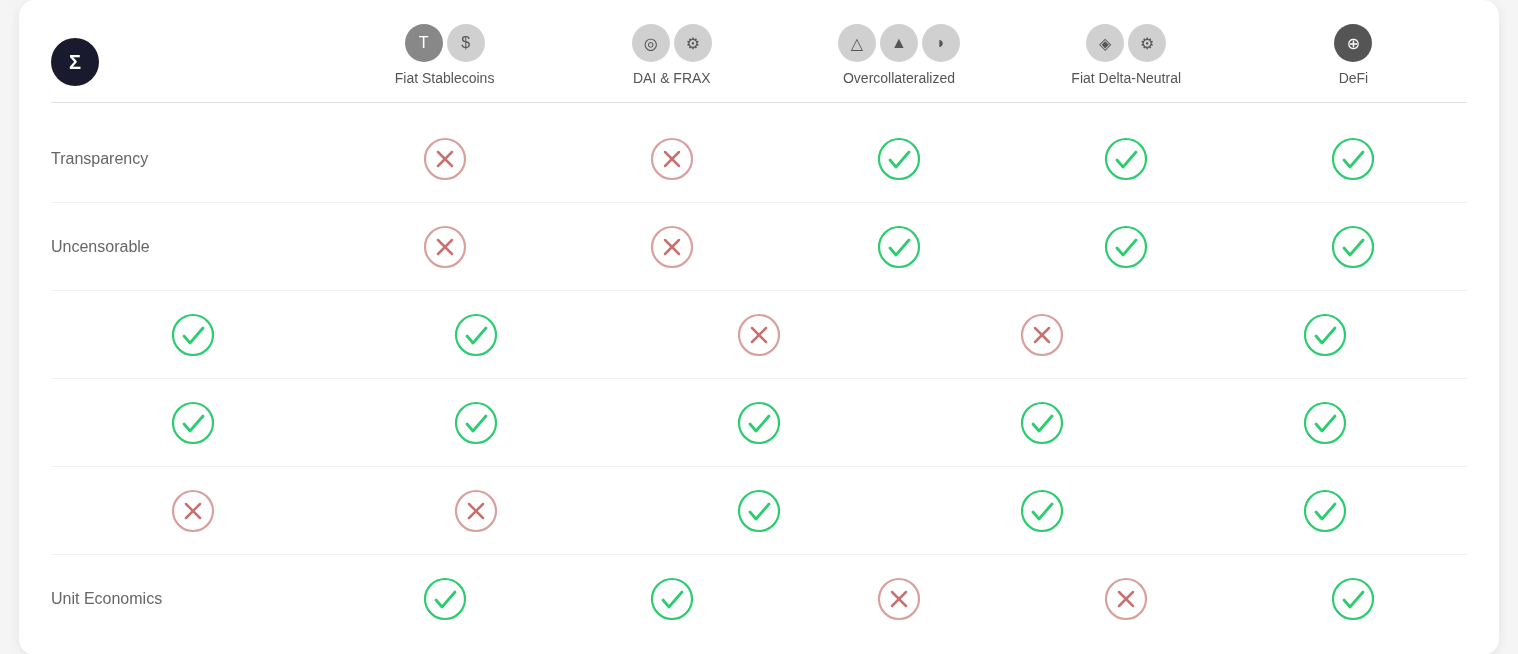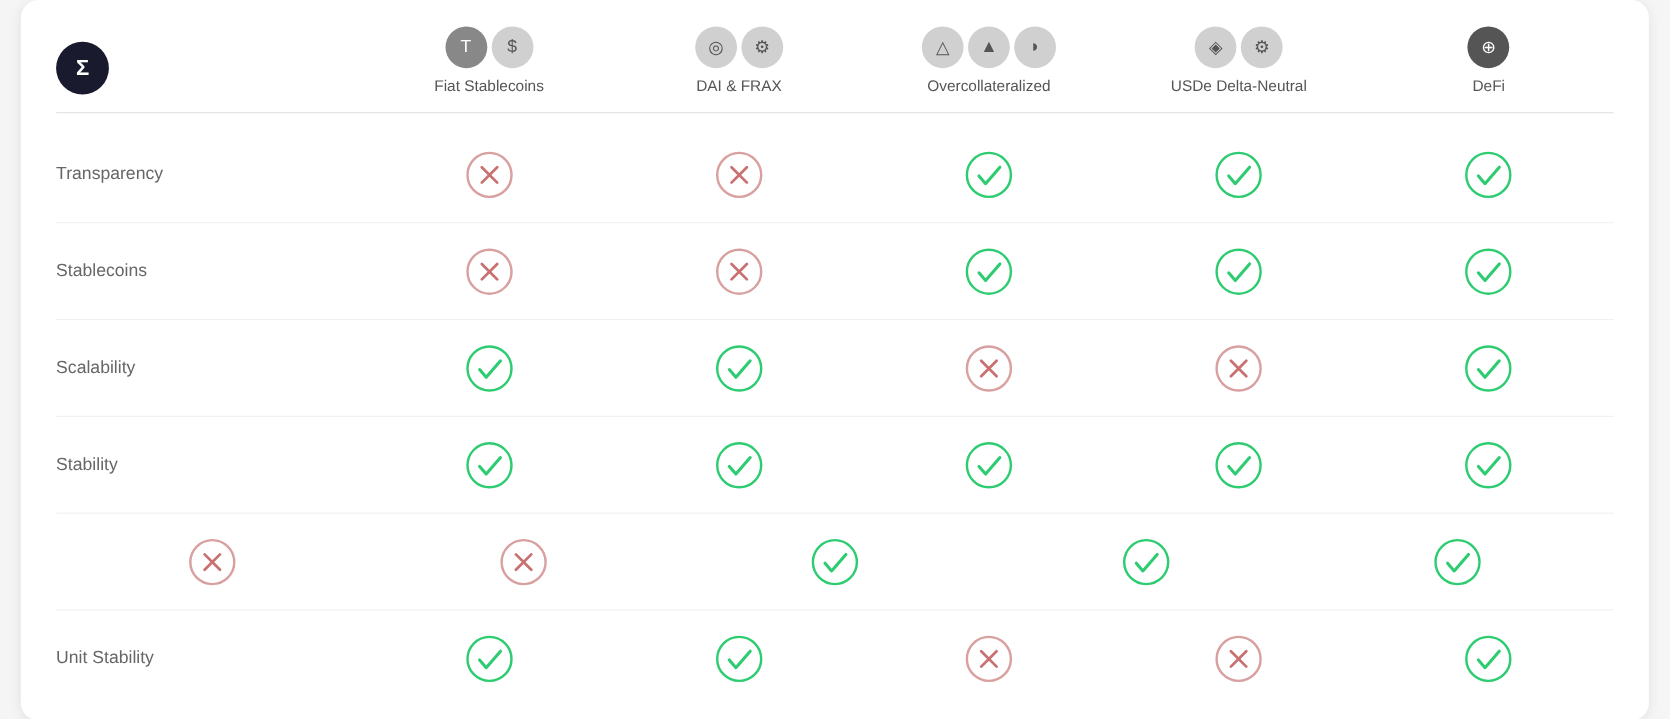--- a/index.html
+++ b/index.html
@@ -151,21 +151,21 @@
             <div class="col-icon ">▲</div>
             <div class="col-icon ">◗</div>
           </div>
           <div class="col-label">Overcollateralized</div>
         </div>
         <div class="col-header">
           <div class="col-icons">
             <div class="col-icon ">◈</div>
             <div class="col-icon ">⚙</div>
           </div>
-          <div class="col-label">USDe Delta-Neutral</div>
+          <div class="col-label">Fiat Delta-Neutral</div>
         </div>
         <div class="col-header">
           <div class="col-icons">
             <div class="col-icon darker">⊕</div>
           </div>
           <div class="col-label">DeFi</div>
         </div>
       </div>
   </div>
   <div class="divider"></div>
@@ -202,166 +202,164 @@
           </div>
           <div class="cell">
             <div class="check-icon"><svg viewBox="0 0 44 44" fill="none" xmlns="http://www.w3.org/2000/svg">
     <circle cx="22" cy="22" r="20" stroke="#2ecc71" stroke-width="2.2" fill="none"></circle>
     <polyline points="13,23 19,30 32,15" stroke="#2ecc71" stroke-width="2.8" stroke-linecap="round" stroke-linejoin="round" fill="none"></polyline>
   </svg></div>
           </div>
         </div>
       </div>
       <div class="table-row">
-        <div class="row-label">Stablecoins</div>
-        <div class="row-cells">
-          <div class="cell">
-            <div class="check-icon"><svg viewBox="0 0 44 44" fill="none" xmlns="http://www.w3.org/2000/svg">
-    <circle cx="22" cy="22" r="20" stroke="#d9a0a0" stroke-width="2.2" fill="none"></circle>
-    <line x1="15" y1="15" x2="29" y2="29" stroke="#c97070" stroke-width="2.5" stroke-linecap="round"></line>
-    <line x1="29" y1="15" x2="15" y2="29" stroke="#c97070" stroke-width="2.5" stroke-linecap="round"></line>
-  </svg></div>
-          </div>
-          <div class="cell">
-            <div class="check-icon"><svg viewBox="0 0 44 44" fill="none" xmlns="http://www.w3.org/2000/svg">
-    <circle cx="22" cy="22" r="20" stroke="#d9a0a0" stroke-width="2.2" fill="none"></circle>
-    <line x1="15" y1="15" x2="29" y2="29" stroke="#c97070" stroke-width="2.5" stroke-linecap="round"></line>
-    <line x1="29" y1="15" x2="15" y2="29" stroke="#c97070" stroke-width="2.5" stroke-linecap="round"></line>
-  </svg></div>
-          </div>
-          <div class="cell">
-            <div class="check-icon"><svg viewBox="0 0 44 44" fill="none" xmlns="http://www.w3.org/2000/svg">
-    <circle cx="22" cy="22" r="20" stroke="#2ecc71" stroke-width="2.2" fill="none"></circle>
-    <polyline points="13,23 19,30 32,15" stroke="#2ecc71" stroke-width="2.8" stroke-linecap="round" stroke-linejoin="round" fill="none"></polyline>
-  </svg></div>
-          </div>
-          <div class="cell">
-            <div class="check-icon"><svg viewBox="0 0 44 44" fill="none" xmlns="http://www.w3.org/2000/svg">
-    <circle cx="22" cy="22" r="20" stroke="#2ecc71" stroke-width="2.2" fill="none"></circle>
-    <polyline points="13,23 19,30 32,15" stroke="#2ecc71" stroke-width="2.8" stroke-linecap="round" stroke-linejoin="round" fill="none"></polyline>
-  </svg></div>
-          </div>
-          <div class="cell">
-            <div class="check-icon"><svg viewBox="0 0 44 44" fill="none" xmlns="http://www.w3.org/2000/svg">
-    <circle cx="22" cy="22" r="20" stroke="#2ecc71" stroke-width="2.2" fill="none"></circle>
-    <polyline points="13,23 19,30 32,15" stroke="#2ecc71" stroke-width="2.8" stroke-linecap="round" stroke-linejoin="round" fill="none"></polyline>
-  </svg></div>
-          </div>
-        </div>
-      </div>
-      <div class="table-row">
-        <div class="row-label">Scalability</div>
-        <div class="row-cells">
-          <div class="cell">
-            <div class="check-icon"><svg viewBox="0 0 44 44" fill="none" xmlns="http://www.w3.org/2000/svg">
-    <circle cx="22" cy="22" r="20" stroke="#2ecc71" stroke-width="2.2" fill="none"></circle>
-    <polyline points="13,23 19,30 32,15" stroke="#2ecc71" stroke-width="2.8" stroke-linecap="round" stroke-linejoin="round" fill="none"></polyline>
-  </svg></div>
-          </div>
-          <div class="cell">
-            <div class="check-icon"><svg viewBox="0 0 44 44" fill="none" xmlns="http://www.w3.org/2000/svg">
-    <circle cx="22" cy="22" r="20" stroke="#2ecc71" stroke-width="2.2" fill="none"></circle>
-    <polyline points="13,23 19,30 32,15" stroke="#2ecc71" stroke-width="2.8" stroke-linecap="round" stroke-linejoin="round" fill="none"></polyline>
-  </svg></div>
-          </div>
-          <div class="cell">
-            <div class="check-icon"><svg viewBox="0 0 44 44" fill="none" xmlns="http://www.w3.org/2000/svg">
-    <circle cx="22" cy="22" r="20" stroke="#d9a0a0" stroke-width="2.2" fill="none"></circle>
-    <line x1="15" y1="15" x2="29" y2="29" stroke="#c97070" stroke-width="2.5" stroke-linecap="round"></line>
-    <line x1="29" y1="15" x2="15" y2="29" stroke="#c97070" stroke-width="2.5" stroke-linecap="round"></line>
-  </svg></div>
-          </div>
-          <div class="cell">
-            <div class="check-icon"><svg viewBox="0 0 44 44" fill="none" xmlns="http://www.w3.org/2000/svg">
-    <circle cx="22" cy="22" r="20" stroke="#d9a0a0" stroke-width="2.2" fill="none"></circle>
-    <line x1="15" y1="15" x2="29" y2="29" stroke="#c97070" stroke-width="2.5" stroke-linecap="round"></line>
-    <line x1="29" y1="15" x2="15" y2="29" stroke="#c97070" stroke-width="2.5" stroke-linecap="round"></line>
-  </svg></div>
-          </div>
-          <div class="cell">
-            <div class="check-icon"><svg viewBox="0 0 44 44" fill="none" xmlns="http://www.w3.org/2000/svg">
-    <circle cx="22" cy="22" r="20" stroke="#2ecc71" stroke-width="2.2" fill="none"></circle>
-    <polyline points="13,23 19,30 32,15" stroke="#2ecc71" stroke-width="2.8" stroke-linecap="round" stroke-linejoin="round" fill="none"></polyline>
-  </svg></div>
-          </div>
-        </div>
-      </div>
-      <div class="table-row">
-        <div class="row-label">Stability</div>
-        <div class="row-cells">
-          <div class="cell">
-            <div class="check-icon"><svg viewBox="0 0 44 44" fill="none" xmlns="http://www.w3.org/2000/svg">
-    <circle cx="22" cy="22" r="20" stroke="#2ecc71" stroke-width="2.2" fill="none"></circle>
-    <polyline points="13,23 19,30 32,15" stroke="#2ecc71" stroke-width="2.8" stroke-linecap="round" stroke-linejoin="round" fill="none"></polyline>
-  </svg></div>
-          </div>
-          <div class="cell">
-            <div class="check-icon"><svg viewBox="0 0 44 44" fill="none" xmlns="http://www.w3.org/2000/svg">
-    <circle cx="22" cy="22" r="20" stroke="#2ecc71" stroke-width="2.2" fill="none"></circle>
-    <polyline points="13,23 19,30 32,15" stroke="#2ecc71" stroke-width="2.8" stroke-linecap="round" stroke-linejoin="round" fill="none"></polyline>
-  </svg></div>
-          </div>
-          <div class="cell">
-            <div class="check-icon"><svg viewBox="0 0 44 44" fill="none" xmlns="http://www.w3.org/2000/svg">
-    <circle cx="22" cy="22" r="20" stroke="#2ecc71" stroke-width="2.2" fill="none"></circle>
-    <polyline points="13,23 19,30 32,15" stroke="#2ecc71" stroke-width="2.8" stroke-linecap="round" stroke-linejoin="round" fill="none"></polyline>
-  </svg></div>
-          </div>
-          <div class="cell">
-            <div class="check-icon"><svg viewBox="0 0 44 44" fill="none" xmlns="http://www.w3.org/2000/svg">
-    <circle cx="22" cy="22" r="20" stroke="#2ecc71" stroke-width="2.2" fill="none"></circle>
-    <polyline points="13,23 19,30 32,15" stroke="#2ecc71" stroke-width="2.8" stroke-linecap="round" stroke-linejoin="round" fill="none"></polyline>
-  </svg></div>
-          </div>
-          <div class="cell">
-            <div class="check-icon"><svg viewBox="0 0 44 44" fill="none" xmlns="http://www.w3.org/2000/svg">
-    <circle cx="22" cy="22" r="20" stroke="#2ecc71" stroke-width="2.2" fill="none"></circle>
-    <polyline points="13,23 19,30 32,15" stroke="#2ecc71" stroke-width="2.8" stroke-linecap="round" stroke-linejoin="round" fill="none"></polyline>
-  </svg></div>
-          </div>
-        </div>
-      </div>
-      <div class="table-row">
-        <div class="row-cells">
-          <div class="cell">
-            <div class="check-icon"><svg viewBox="0 0 44 44" fill="none" xmlns="http://www.w3.org/2000/svg">
-    <circle cx="22" cy="22" r="20" stroke="#d9a0a0" stroke-width="2.2" fill="none"></circle>
-    <line x1="15" y1="15" x2="29" y2="29" stroke="#c97070" stroke-width="2.5" stroke-linecap="round"></line>
-    <line x1="29" y1="15" x2="15" y2="29" stroke="#c97070" stroke-width="2.5" stroke-linecap="round"></line>
-  </svg></div>
-          </div>
-          <div class="cell">
-            <div class="check-icon"><svg viewBox="0 0 44 44" fill="none" xmlns="http://www.w3.org/2000/svg">
-    <circle cx="22" cy="22" r="20" stroke="#d9a0a0" stroke-width="2.2" fill="none"></circle>
-    <line x1="15" y1="15" x2="29" y2="29" stroke="#c97070" stroke-width="2.5" stroke-linecap="round"></line>
-    <line x1="29" y1="15" x2="15" y2="29" stroke="#c97070" stroke-width="2.5" stroke-linecap="round"></line>
-  </svg></div>
-          </div>
-          <div class="cell">
-            <div class="check-icon"><svg viewBox="0 0 44 44" fill="none" xmlns="http://www.w3.org/2000/svg">
-    <circle cx="22" cy="22" r="20" stroke="#2ecc71" stroke-width="2.2" fill="none"></circle>
-    <polyline points="13,23 19,30 32,15" stroke="#2ecc71" stroke-width="2.8" stroke-linecap="round" stroke-linejoin="round" fill="none"></polyline>
-  </svg></div>
-          </div>
-          <div class="cell">
-            <div class="check-icon"><svg viewBox="0 0 44 44" fill="none" xmlns="http://www.w3.org/2000/svg">
-    <circle cx="22" cy="22" r="20" stroke="#2ecc71" stroke-width="2.2" fill="none"></circle>
-    <polyline points="13,23 19,30 32,15" stroke="#2ecc71" stroke-width="2.8" stroke-linecap="round" stroke-linejoin="round" fill="none"></polyline>
-  </svg></div>
-          </div>
-          <div class="cell">
-            <div class="check-icon"><svg viewBox="0 0 44 44" fill="none" xmlns="http://www.w3.org/2000/svg">
-    <circle cx="22" cy="22" r="20" stroke="#2ecc71" stroke-width="2.2" fill="none"></circle>
-    <polyline points="13,23 19,30 32,15" stroke="#2ecc71" stroke-width="2.8" stroke-linecap="round" stroke-linejoin="round" fill="none"></polyline>
-  </svg></div>
-          </div>
-        </div>
-      </div>
-      <div class="table-row">
-        <div class="row-label">Unit Stability</div>
+        <div class="row-label">Uncensorable</div>
+        <div class="row-cells">
+          <div class="cell">
+            <div class="check-icon"><svg viewBox="0 0 44 44" fill="none" xmlns="http://www.w3.org/2000/svg">
+    <circle cx="22" cy="22" r="20" stroke="#d9a0a0" stroke-width="2.2" fill="none"></circle>
+    <line x1="15" y1="15" x2="29" y2="29" stroke="#c97070" stroke-width="2.5" stroke-linecap="round"></line>
+    <line x1="29" y1="15" x2="15" y2="29" stroke="#c97070" stroke-width="2.5" stroke-linecap="round"></line>
+  </svg></div>
+          </div>
+          <div class="cell">
+            <div class="check-icon"><svg viewBox="0 0 44 44" fill="none" xmlns="http://www.w3.org/2000/svg">
+    <circle cx="22" cy="22" r="20" stroke="#d9a0a0" stroke-width="2.2" fill="none"></circle>
+    <line x1="15" y1="15" x2="29" y2="29" stroke="#c97070" stroke-width="2.5" stroke-linecap="round"></line>
+    <line x1="29" y1="15" x2="15" y2="29" stroke="#c97070" stroke-width="2.5" stroke-linecap="round"></line>
+  </svg></div>
+          </div>
+          <div class="cell">
+            <div class="check-icon"><svg viewBox="0 0 44 44" fill="none" xmlns="http://www.w3.org/2000/svg">
+    <circle cx="22" cy="22" r="20" stroke="#2ecc71" stroke-width="2.2" fill="none"></circle>
+    <polyline points="13,23 19,30 32,15" stroke="#2ecc71" stroke-width="2.8" stroke-linecap="round" stroke-linejoin="round" fill="none"></polyline>
+  </svg></div>
+          </div>
+          <div class="cell">
+            <div class="check-icon"><svg viewBox="0 0 44 44" fill="none" xmlns="http://www.w3.org/2000/svg">
+    <circle cx="22" cy="22" r="20" stroke="#2ecc71" stroke-width="2.2" fill="none"></circle>
+    <polyline points="13,23 19,30 32,15" stroke="#2ecc71" stroke-width="2.8" stroke-linecap="round" stroke-linejoin="round" fill="none"></polyline>
+  </svg></div>
+          </div>
+          <div class="cell">
+            <div class="check-icon"><svg viewBox="0 0 44 44" fill="none" xmlns="http://www.w3.org/2000/svg">
+    <circle cx="22" cy="22" r="20" stroke="#2ecc71" stroke-width="2.2" fill="none"></circle>
+    <polyline points="13,23 19,30 32,15" stroke="#2ecc71" stroke-width="2.8" stroke-linecap="round" stroke-linejoin="round" fill="none"></polyline>
+  </svg></div>
+          </div>
+        </div>
+      </div>
+      <div class="table-row">
+        <div class="row-cells">
+          <div class="cell">
+            <div class="check-icon"><svg viewBox="0 0 44 44" fill="none" xmlns="http://www.w3.org/2000/svg">
+    <circle cx="22" cy="22" r="20" stroke="#2ecc71" stroke-width="2.2" fill="none"></circle>
+    <polyline points="13,23 19,30 32,15" stroke="#2ecc71" stroke-width="2.8" stroke-linecap="round" stroke-linejoin="round" fill="none"></polyline>
+  </svg></div>
+          </div>
+          <div class="cell">
+            <div class="check-icon"><svg viewBox="0 0 44 44" fill="none" xmlns="http://www.w3.org/2000/svg">
+    <circle cx="22" cy="22" r="20" stroke="#2ecc71" stroke-width="2.2" fill="none"></circle>
+    <polyline points="13,23 19,30 32,15" stroke="#2ecc71" stroke-width="2.8" stroke-linecap="round" stroke-linejoin="round" fill="none"></polyline>
+  </svg></div>
+          </div>
+          <div class="cell">
+            <div class="check-icon"><svg viewBox="0 0 44 44" fill="none" xmlns="http://www.w3.org/2000/svg">
+    <circle cx="22" cy="22" r="20" stroke="#d9a0a0" stroke-width="2.2" fill="none"></circle>
+    <line x1="15" y1="15" x2="29" y2="29" stroke="#c97070" stroke-width="2.5" stroke-linecap="round"></line>
+    <line x1="29" y1="15" x2="15" y2="29" stroke="#c97070" stroke-width="2.5" stroke-linecap="round"></line>
+  </svg></div>
+          </div>
+          <div class="cell">
+            <div class="check-icon"><svg viewBox="0 0 44 44" fill="none" xmlns="http://www.w3.org/2000/svg">
+    <circle cx="22" cy="22" r="20" stroke="#d9a0a0" stroke-width="2.2" fill="none"></circle>
+    <line x1="15" y1="15" x2="29" y2="29" stroke="#c97070" stroke-width="2.5" stroke-linecap="round"></line>
+    <line x1="29" y1="15" x2="15" y2="29" stroke="#c97070" stroke-width="2.5" stroke-linecap="round"></line>
+  </svg></div>
+          </div>
+          <div class="cell">
+            <div class="check-icon"><svg viewBox="0 0 44 44" fill="none" xmlns="http://www.w3.org/2000/svg">
+    <circle cx="22" cy="22" r="20" stroke="#2ecc71" stroke-width="2.2" fill="none"></circle>
+    <polyline points="13,23 19,30 32,15" stroke="#2ecc71" stroke-width="2.8" stroke-linecap="round" stroke-linejoin="round" fill="none"></polyline>
+  </svg></div>
+          </div>
+        </div>
+      </div>
+      <div class="table-row">
+        <div class="row-cells">
+          <div class="cell">
+            <div class="check-icon"><svg viewBox="0 0 44 44" fill="none" xmlns="http://www.w3.org/2000/svg">
+    <circle cx="22" cy="22" r="20" stroke="#2ecc71" stroke-width="2.2" fill="none"></circle>
+    <polyline points="13,23 19,30 32,15" stroke="#2ecc71" stroke-width="2.8" stroke-linecap="round" stroke-linejoin="round" fill="none"></polyline>
+  </svg></div>
+          </div>
+          <div class="cell">
+            <div class="check-icon"><svg viewBox="0 0 44 44" fill="none" xmlns="http://www.w3.org/2000/svg">
+    <circle cx="22" cy="22" r="20" stroke="#2ecc71" stroke-width="2.2" fill="none"></circle>
+    <polyline points="13,23 19,30 32,15" stroke="#2ecc71" stroke-width="2.8" stroke-linecap="round" stroke-linejoin="round" fill="none"></polyline>
+  </svg></div>
+          </div>
+          <div class="cell">
+            <div class="check-icon"><svg viewBox="0 0 44 44" fill="none" xmlns="http://www.w3.org/2000/svg">
+    <circle cx="22" cy="22" r="20" stroke="#2ecc71" stroke-width="2.2" fill="none"></circle>
+    <polyline points="13,23 19,30 32,15" stroke="#2ecc71" stroke-width="2.8" stroke-linecap="round" stroke-linejoin="round" fill="none"></polyline>
+  </svg></div>
+          </div>
+          <div class="cell">
+            <div class="check-icon"><svg viewBox="0 0 44 44" fill="none" xmlns="http://www.w3.org/2000/svg">
+    <circle cx="22" cy="22" r="20" stroke="#2ecc71" stroke-width="2.2" fill="none"></circle>
+    <polyline points="13,23 19,30 32,15" stroke="#2ecc71" stroke-width="2.8" stroke-linecap="round" stroke-linejoin="round" fill="none"></polyline>
+  </svg></div>
+          </div>
+          <div class="cell">
+            <div class="check-icon"><svg viewBox="0 0 44 44" fill="none" xmlns="http://www.w3.org/2000/svg">
+    <circle cx="22" cy="22" r="20" stroke="#2ecc71" stroke-width="2.2" fill="none"></circle>
+    <polyline points="13,23 19,30 32,15" stroke="#2ecc71" stroke-width="2.8" stroke-linecap="round" stroke-linejoin="round" fill="none"></polyline>
+  </svg></div>
+          </div>
+        </div>
+      </div>
+      <div class="table-row">
+        <div class="row-cells">
+          <div class="cell">
+            <div class="check-icon"><svg viewBox="0 0 44 44" fill="none" xmlns="http://www.w3.org/2000/svg">
+    <circle cx="22" cy="22" r="20" stroke="#d9a0a0" stroke-width="2.2" fill="none"></circle>
+    <line x1="15" y1="15" x2="29" y2="29" stroke="#c97070" stroke-width="2.5" stroke-linecap="round"></line>
+    <line x1="29" y1="15" x2="15" y2="29" stroke="#c97070" stroke-width="2.5" stroke-linecap="round"></line>
+  </svg></div>
+          </div>
+          <div class="cell">
+            <div class="check-icon"><svg viewBox="0 0 44 44" fill="none" xmlns="http://www.w3.org/2000/svg">
+    <circle cx="22" cy="22" r="20" stroke="#d9a0a0" stroke-width="2.2" fill="none"></circle>
+    <line x1="15" y1="15" x2="29" y2="29" stroke="#c97070" stroke-width="2.5" stroke-linecap="round"></line>
+    <line x1="29" y1="15" x2="15" y2="29" stroke="#c97070" stroke-width="2.5" stroke-linecap="round"></line>
+  </svg></div>
+          </div>
+          <div class="cell">
+            <div class="check-icon"><svg viewBox="0 0 44 44" fill="none" xmlns="http://www.w3.org/2000/svg">
+    <circle cx="22" cy="22" r="20" stroke="#2ecc71" stroke-width="2.2" fill="none"></circle>
+    <polyline points="13,23 19,30 32,15" stroke="#2ecc71" stroke-width="2.8" stroke-linecap="round" stroke-linejoin="round" fill="none"></polyline>
+  </svg></div>
+          </div>
+          <div class="cell">
+            <div class="check-icon"><svg viewBox="0 0 44 44" fill="none" xmlns="http://www.w3.org/2000/svg">
+    <circle cx="22" cy="22" r="20" stroke="#2ecc71" stroke-width="2.2" fill="none"></circle>
+    <polyline points="13,23 19,30 32,15" stroke="#2ecc71" stroke-width="2.8" stroke-linecap="round" stroke-linejoin="round" fill="none"></polyline>
+  </svg></div>
+          </div>
+          <div class="cell">
+            <div class="check-icon"><svg viewBox="0 0 44 44" fill="none" xmlns="http://www.w3.org/2000/svg">
+    <circle cx="22" cy="22" r="20" stroke="#2ecc71" stroke-width="2.2" fill="none"></circle>
+    <polyline points="13,23 19,30 32,15" stroke="#2ecc71" stroke-width="2.8" stroke-linecap="round" stroke-linejoin="round" fill="none"></polyline>
+  </svg></div>
+          </div>
+        </div>
+      </div>
+      <div class="table-row">
+        <div class="row-label">Unit Economics</div>
         <div class="row-cells">
           <div class="cell">
             <div class="check-icon"><svg viewBox="0 0 44 44" fill="none" xmlns="http://www.w3.org/2000/svg">
     <circle cx="22" cy="22" r="20" stroke="#2ecc71" stroke-width="2.2" fill="none"></circle>
     <polyline points="13,23 19,30 32,15" stroke="#2ecc71" stroke-width="2.8" stroke-linecap="round" stroke-linejoin="round" fill="none"></polyline>
   </svg></div>
           </div>
           <div class="cell">
             <div class="check-icon"><svg viewBox="0 0 44 44" fill="none" xmlns="http://www.w3.org/2000/svg">
     <circle cx="22" cy="22" r="20" stroke="#2ecc71" stroke-width="2.2" fill="none"></circle>

